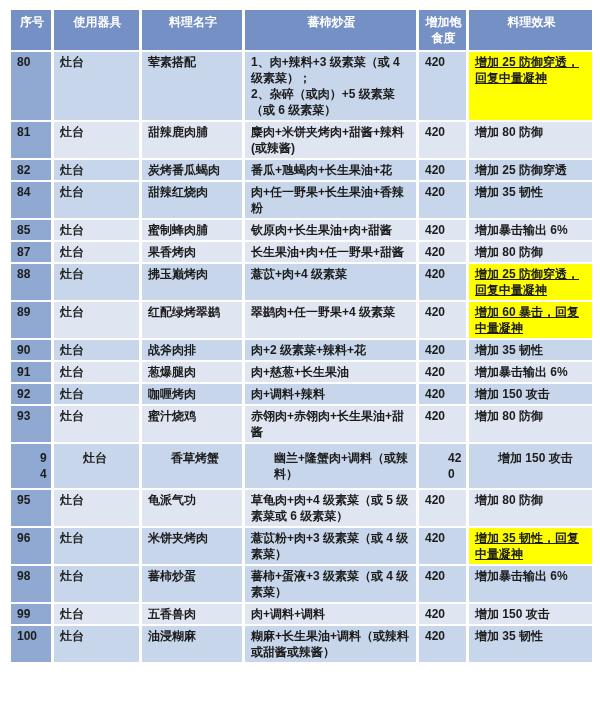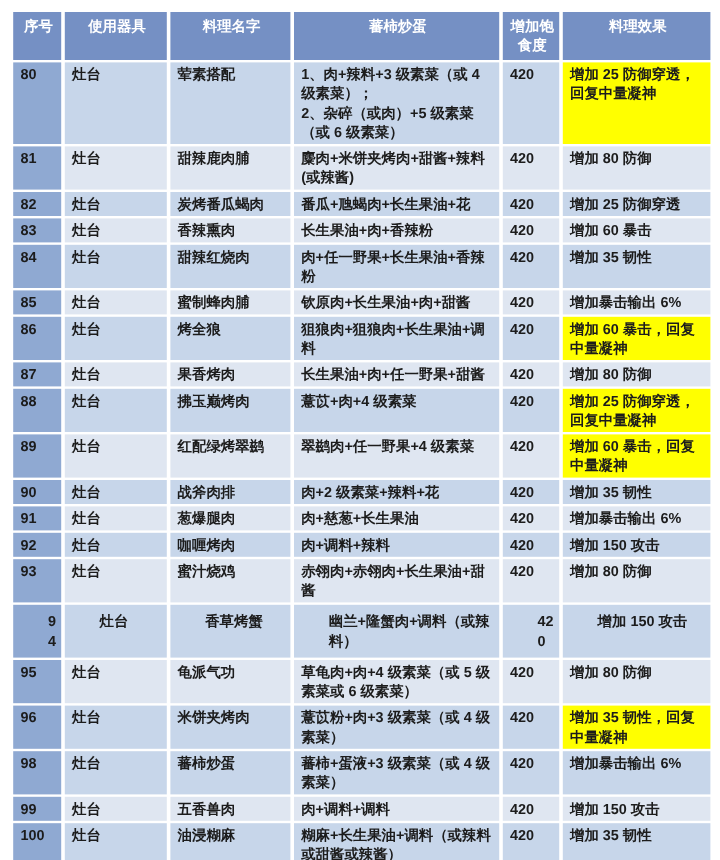--- a/index.html
+++ b/index.html
@@ -45,20 +45,21 @@
   td.no-cell {
     background: var(--nocol-bg, #8fa9d2);
     color: #ffffff;
     font-weight: 700;
   }
   tr.even td.body-cell { background: var(--row-even-bg, #c7d6ea); }
   tr.odd  td.body-cell { background: var(--row-odd-bg, #dfe6f1); }
   td.effect-cell.hl {
     background: var(--highlight-bg, #ffff00) !important;
     font-weight: 700;
+    text-decoration: underline;
   }
   td.recipe-cell { white-space: pre-wrap; }
   tr.tall td { padding-top: 6px; padding-bottom: 6px; padding-left: 29px; }
 </style>
 </head>
 <body>
 
 <div class="page">
   <table class="recipes">
     <colgroup>
@@ -98,51 +99,35 @@
           <td class="body-cell effect-cell">增加 80 防御</td>
         </tr>
         <tr class="even">
           <td class="no-cell">82</td>
           <td class="body-cell">灶台</td>
           <td class="body-cell">炭烤番瓜蝎肉</td>
           <td class="body-cell recipe-cell">番瓜+虺蝎肉+长生果油+花</td>
           <td class="body-cell">420</td>
           <td class="body-cell effect-cell">增加 25 防御穿透</td>
         </tr>
-        <tr class="odd">
-          <td class="no-cell">83</td>
-          <td class="body-cell">灶台</td>
-          <td class="body-cell">香辣熏肉</td>
-          <td class="body-cell recipe-cell">长生果油+肉+香辣粉</td>
-          <td class="body-cell">420</td>
-          <td class="body-cell effect-cell">增加 60 暴击</td>
-        </tr>
         <tr class="even">
           <td class="no-cell">84</td>
           <td class="body-cell">灶台</td>
           <td class="body-cell">甜辣红烧肉</td>
           <td class="body-cell recipe-cell">肉+任一野果+长生果油+香辣粉</td>
           <td class="body-cell">420</td>
           <td class="body-cell effect-cell">增加 35 韧性</td>
         </tr>
         <tr class="odd">
           <td class="no-cell">85</td>
           <td class="body-cell">灶台</td>
           <td class="body-cell">蜜制蜂肉脯</td>
           <td class="body-cell recipe-cell">钦原肉+长生果油+肉+甜酱</td>
           <td class="body-cell">420</td>
           <td class="body-cell effect-cell">增加暴击输出 6%</td>
-        </tr>
-        <tr class="even">
-          <td class="no-cell">86</td>
-          <td class="body-cell">灶台</td>
-          <td class="body-cell">烤全狼</td>
-          <td class="body-cell recipe-cell">狙狼肉+狙狼肉+长生果油+调料</td>
-          <td class="body-cell">420</td>
-          <td class="body-cell effect-cell hl">增加 60 暴击，回复中量凝神</td>
         </tr>
         <tr class="odd">
           <td class="no-cell">87</td>
           <td class="body-cell">灶台</td>
           <td class="body-cell">果香烤肉</td>
           <td class="body-cell recipe-cell">长生果油+肉+任一野果+甜酱</td>
           <td class="body-cell">420</td>
           <td class="body-cell effect-cell">增加 80 防御</td>
         </tr>
         <tr class="even">

